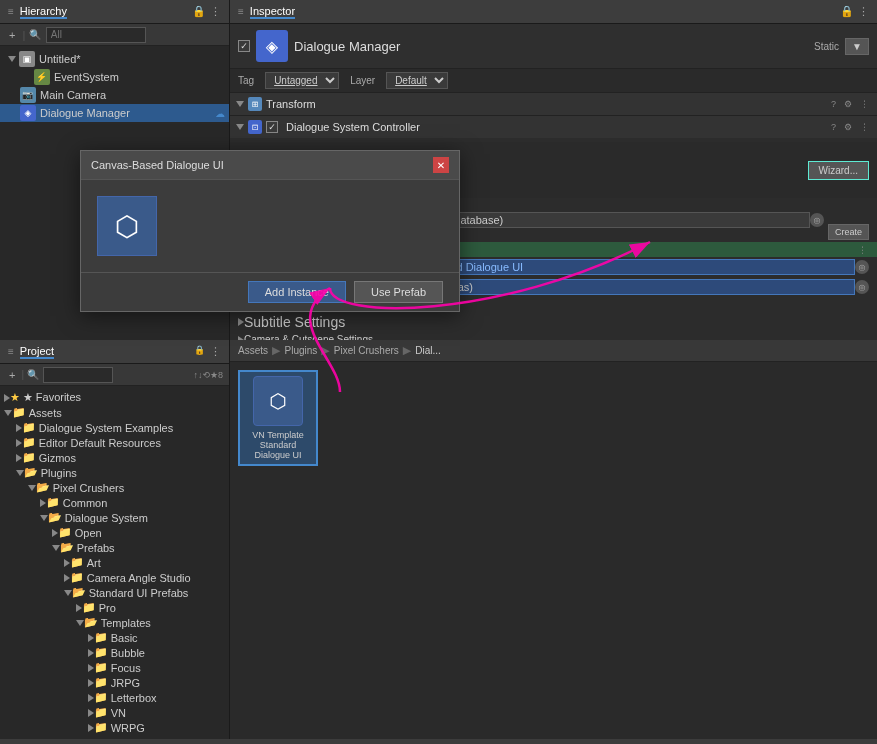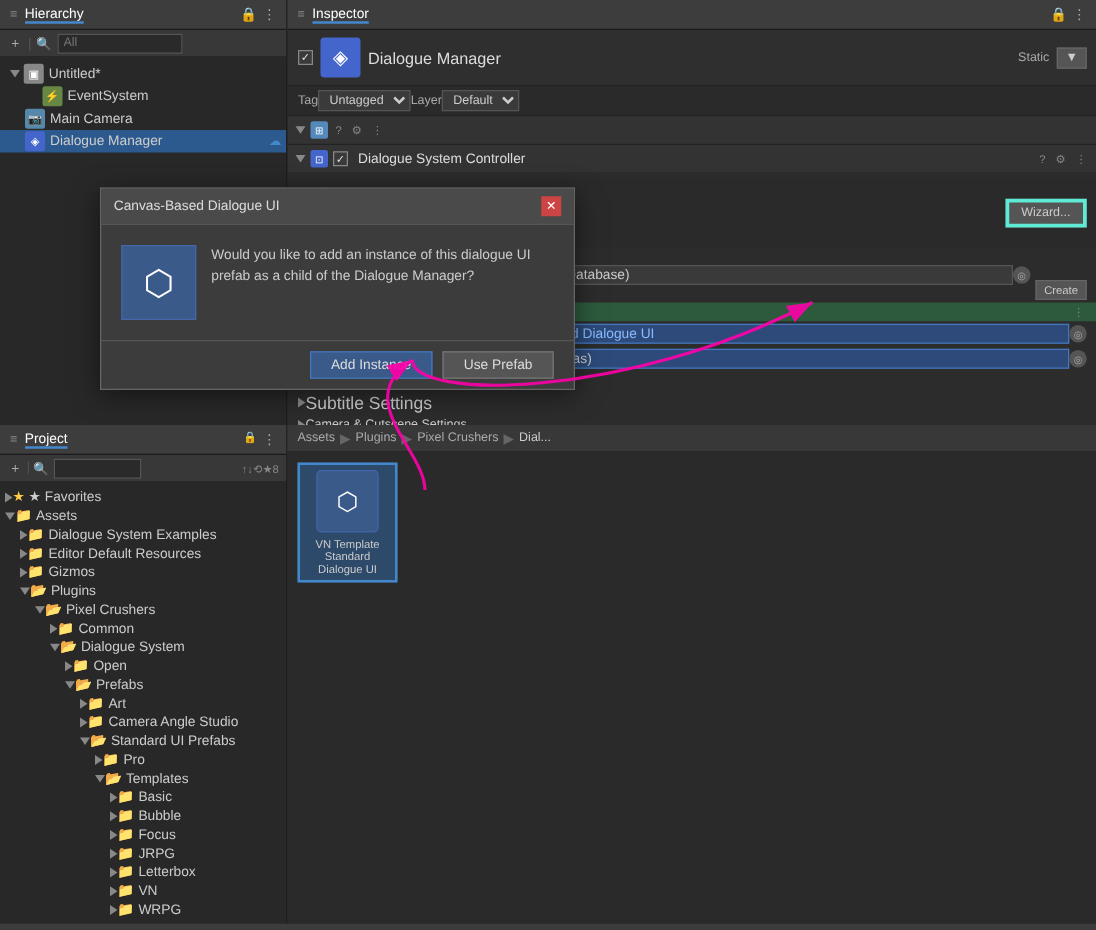--- a/index.html
+++ b/index.html
@@ -32,23 +32,23 @@
 
     
     .insp-obj-bar { display: flex; align-items: center; padding: 6px 8px; gap: 6px; background: #2f2f2f; border-bottom: 1px solid #222; }
     .insp-obj-icon { width: 32px; height: 32px; background: #4466cc; border-radius: 3px; display: flex; align-items: center; justify-content: center; color: white; font-size: 16px; flex-shrink: 0; }
     .insp-obj-name { font-size: 13px; color: #ddd; font-weight: 500; flex: 1; }
     .static-label { color: #aaa; font-size: 10px; }
     .static-btn { background: #555; border: 1px solid #666; color: #ccc; padding: 2px 6px; cursor: pointer; font-size: 10px; }
     .checkbox { width: 12px; height: 12px; border: 1px solid #888; background: #3a3a3a; display: inline-flex; align-items: center; justify-content: center; }
     .checkbox.checked::after { content: '✓'; font-size: 9px; color: #ddd; }
 
-    .insp-tag-row { display: flex; align-items: center; padding: 3px 8px; gap: 0; border-bottom: 1px solid #222; background: #2a2a2a; }
+    .insp-tag-row { display: flex; align-items: center; padding: 3px 8px; gap: 11px; border-bottom: 1px solid #222; background: #2a2a2a; }
     .tag-label { color: #aaa; font-size: 10px; }
-    .tag-select { background: #3a3a3a; border: 1px solid #555; color: #ccc; font-size: 10px; padding: 1px 4px; cursor: pointer; }
+    .tag-select { background: #3a3a3a; border: 1px solid #555; color: #ccc; font-size: 10px; padding: 1px 4px; cursor: pointer; text-decoration: underline; }
     .insp-prefab-row { display: flex; align-items: center; padding: 3px 8px; gap: 8px; border-bottom: 1px solid #222; background: #2a2a2a; }
 
     .component-section { border-bottom: 1px solid #222; }
     .component-header { display: flex; align-items: center; padding: 4px 6px; background: #333; cursor: pointer; gap: 4px; }
     .comp-icon { width: 16px; height: 16px; display: flex; align-items: center; justify-content: center; }
     .comp-title { flex: 1; color: #ddd; font-size: 11px; font-weight: 500; }
     .comp-btn { background: none; border: none; color: #888; font-size: 9px; cursor: pointer; padding: 0 2px; }
 
     .component-body { padding: 4px 0; background: #2c2c2c; }
     .prop-row { display: flex; align-items: center; padding: 2px 8px; min-height: 20px; }
@@ -60,21 +60,21 @@
     .prop-dot.blue { background: #4466cc; }
 
     .foldout-row { display: flex; align-items: center; padding: 2px 8px; cursor: pointer; }
     .foldout-arrow { color: #888; font-size: 9px; width: 12px; }
 
     
     .ds-logo { display: flex; align-items: center; padding: 8px; gap: 8px; background: #2a2a2a; }
     .ds-logo-img { width: 40px; height: 40px; border-radius: 50%; background: #4488cc; display: flex; align-items: center; justify-content: center; color: white; font-size: 18px; font-weight: bold; }
     .ds-logo-text { color: #6aaadd; font-size: 14px; font-weight: bold; line-height: 1.2; }
     .ds-logo-sub { color: #888; font-size: 9px; }
-    .wizard-btn { background: #555; border: 3px solid #5eead4; color: #ccc; padding: 3px 10px; cursor: pointer; margin-left: auto; font-size: 10px; }
+    .wizard-btn { background: #555; border: 1px solid #5eead4; color: #ccc; padding: 3px 10px; cursor: pointer; margin-left: auto; font-size: 10px; }
 
     
     .bottom-row { flex: 1; display: flex; flex-direction: row; min-height: 0; }
     .project-panel { width: 230px; background: #282828; border-right: 1px solid #1a1a1a; display: flex; flex-direction: column; flex-shrink: 0; }
     .project-toolbar { background: #383838; padding: 3px 6px; display: flex; align-items: center; gap: 3px; border-bottom: 1px solid #222; height: 22px; }
     .project-content { display: flex; flex: 1; overflow: hidden; }
     .project-tree { flex: 1; overflow: auto; padding: 4px 0; }
 
     .tree-item { display: flex; align-items: center; padding: 1px 4px; cursor: pointer; color: #ccc; user-select: none; }
     .tree-arrow { width: 10px; color: #888; font-size: 9px; flex-shrink: 0; }
@@ -192,20 +192,21 @@
           <select class="tag-select">
             <option>Default</option>
           </select>
         </div>
 
 
         <div class="component-section">
           <div class="component-header">
             <span class="expand-triangle down"></span>
             <div class="comp-icon" style="background:#5588bb; border-radius:2px; color:white; font-size:8px; width:14px; height:14px; display:flex; align-items:center;">⊞</div>
+            <span class="comp-title">Transform</span>
             <button class="comp-btn">?</button>
             <button class="comp-btn">⚙</button>
             <button class="comp-btn">⋮</button>
           </div>
         </div>
 
         <div class="component-section">
           <div class="component-header">
             <span class="expand-triangle down"></span>
             <div class="comp-icon" style="background:#4466cc; border-radius:2px; color:white; font-size:8px; width:14px; height:14px; display:flex; align-items:center;">⊡</div>
@@ -443,21 +444,20 @@
 
   <div class="modal">
     <div class="modal-header">
       <span class="modal-title">Canvas-Based Dialogue UI</span>
       <button class="modal-close">✕</button>
     </div>
     <div class="modal-body">
       <div class="modal-icon">
         <span class="modal-icon-inner">⬡</span>
       </div>
-      <div class="modal-text">Would you like to add an instance of this dialogue UI prefab as a child of the Dialogue Manager?</div>
     </div>
     <div class="modal-footer">
       <button class="modal-btn primary">Add Instance</button>
       <button class="modal-btn">Use Prefab</button>
     </div>
   </div>
 
   <svg class="arrow-overlay" xmlns="http://www.w3.org/2000/svg">
 
     <path d="M 330 288 C 330 320 500 320 650 242" stroke="#ff00aa" stroke-width="2.5" fill="none" marker-end="url(#arrowhead)" opacity="0.9"></path>

